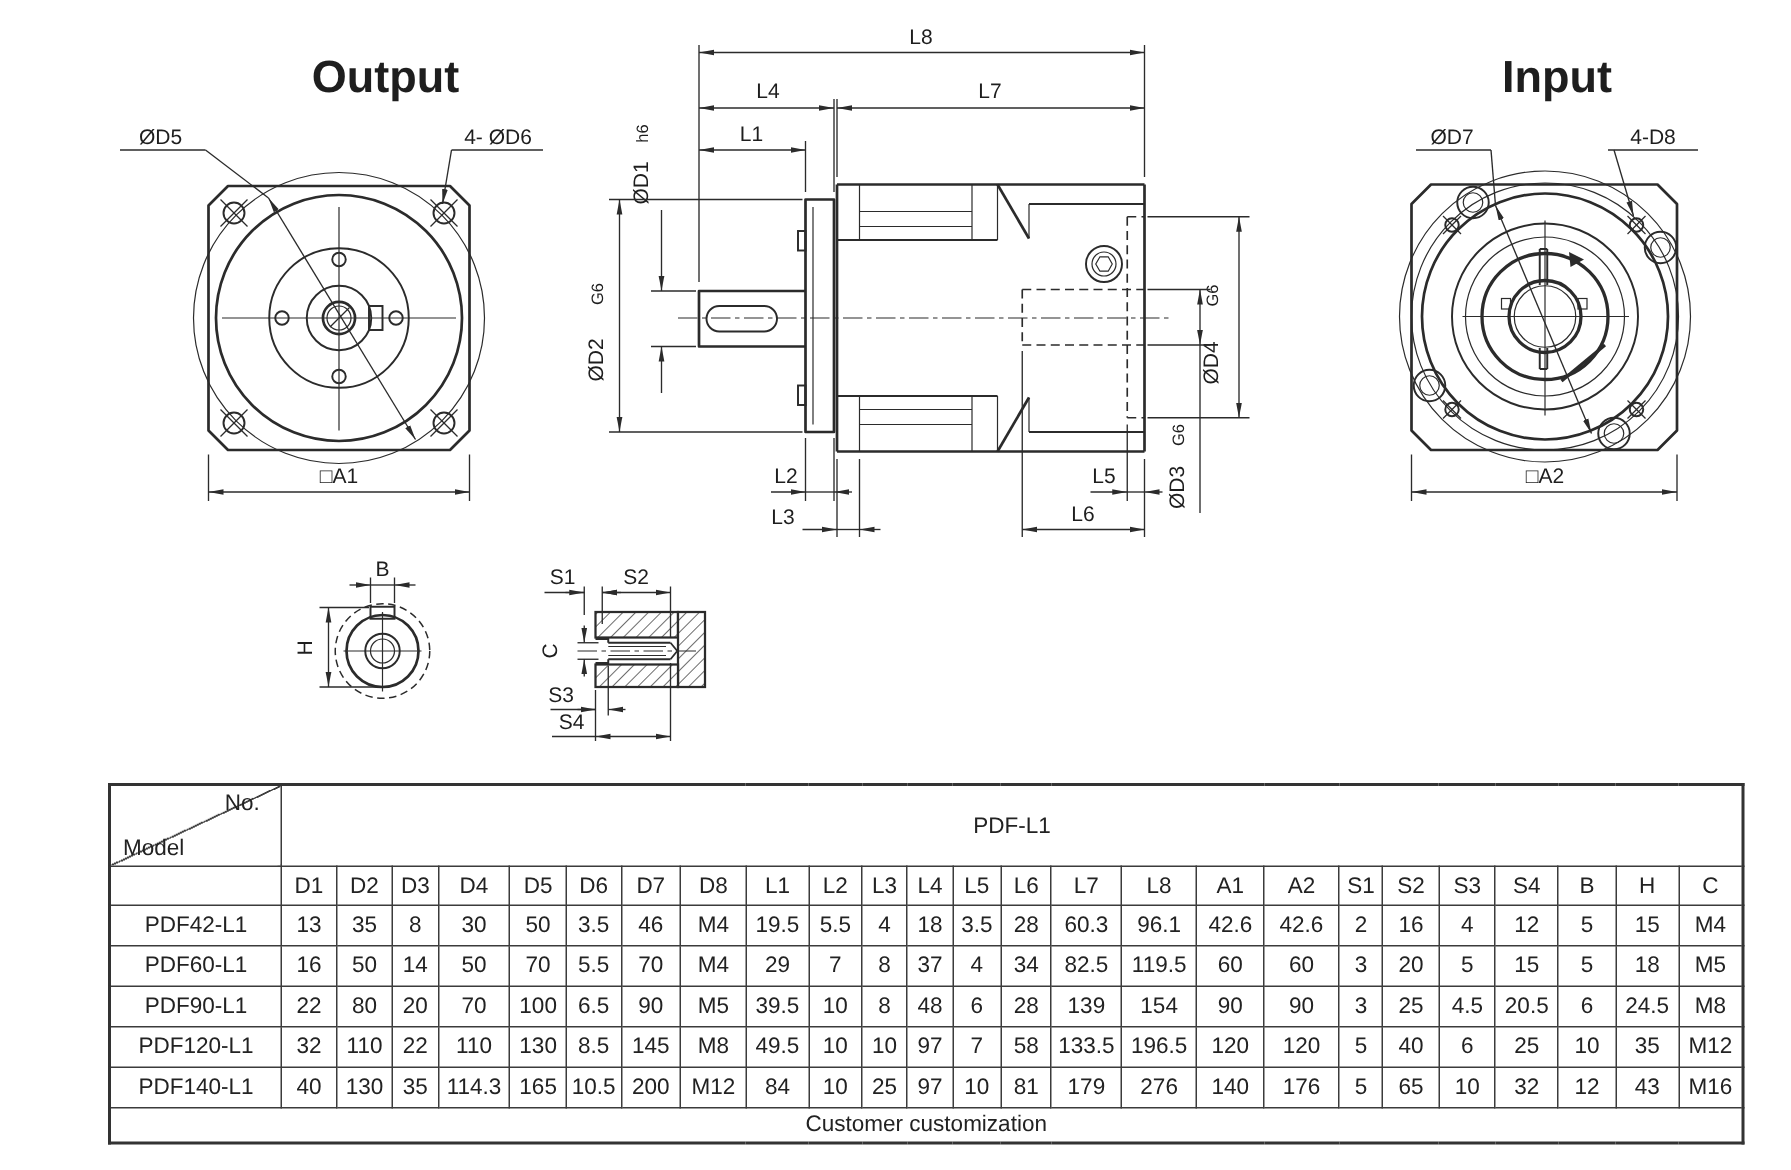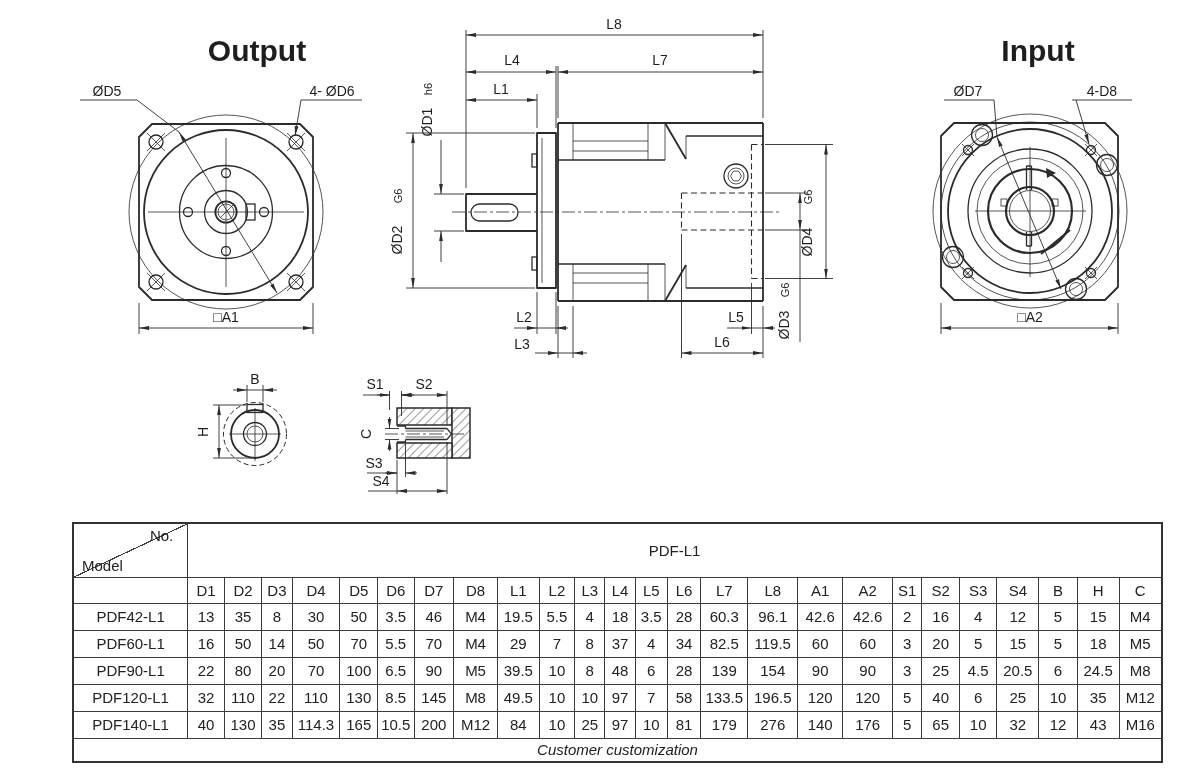--- a/index.html
+++ b/index.html
@@ -20,21 +20,21 @@
   .dsh{stroke:#2b2b2b;stroke-width:1;fill:none;stroke-dasharray:5 3;}
 
   table.dim-table{position:absolute;left:72px;top:522px;width:1091px;
       border-collapse:collapse;table-layout:fixed;background:#fff;
       font-size:15px;color:#222;border:2px solid #333;}
   .dim-table td{border:1.5px solid #3b3b3b;text-align:center;padding:0;
       white-space:nowrap;overflow:hidden;}
   .r-series{height:54px;}
   .r-head{height:26px;}
   .r-data{height:27px;}
-  .r-foot{height:24px;font-style:italic;}
+  .r-foot{height:24px;}
   td.diag{position:relative;
       background:linear-gradient(to bottom right,transparent 49.4%,#3b3b3b 49.4%,#3b3b3b 50.6%,transparent 50.6%);}
   td.diag .cno{position:absolute;top:3px;right:14px;}
   td.diag .cmodel{position:absolute;bottom:3px;left:8px;}
 </style>
 </head>
 <body>
 
 <div class="page">
 

